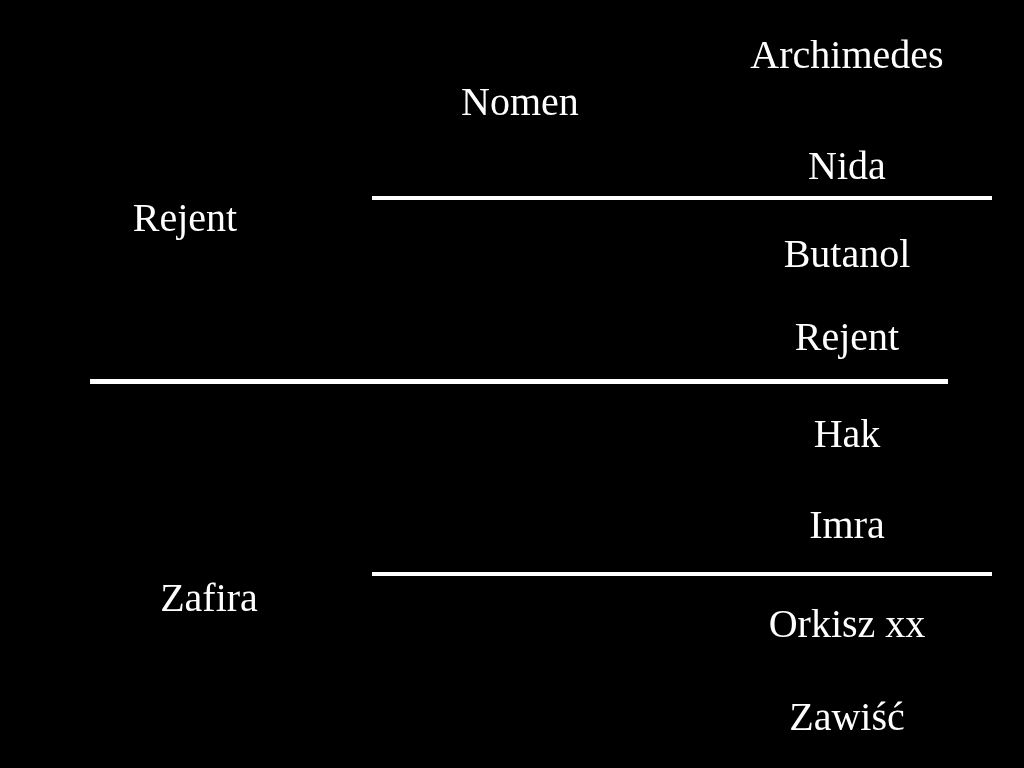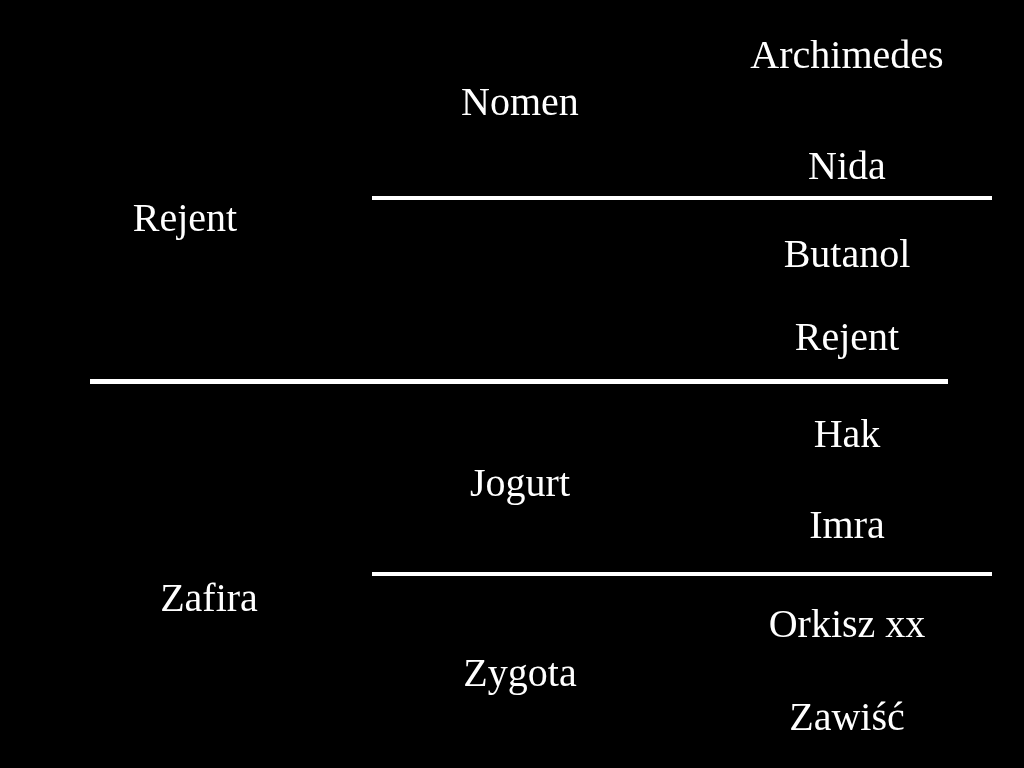--- a/index.html
+++ b/index.html
@@ -78,26 +78,20 @@
     </div>
     <div class="cell l1" style="top: 540px; height: 80px; padding-left: 24px;">
       <span>Zafira</span>
     </div>
   </div>
 
   <div class="col col-l2">
     <div class="cell l2" style="top: 62px; height: 80px;">
       <span>Nomen</span>
     </div>
-    <div class="cell l2" style="top: 443px; height: 80px;">
-      <span>Jogurt</span>
-    </div>
-    <div class="cell l2" style="top: 633px; height: 80px;">
-      <span>Zygota</span>
-    </div>
   </div>
 
   <div class="col col-l3">
     <div class="cell l3" style="top: 17px; height: 76px;">
       <span>Archimedes</span>
     </div>
     <div class="cell l3" style="top: 128px; height: 76px;">
       <span>Nida</span>
     </div>
     <div class="cell l3" style="top: 216px; height: 76px;">

